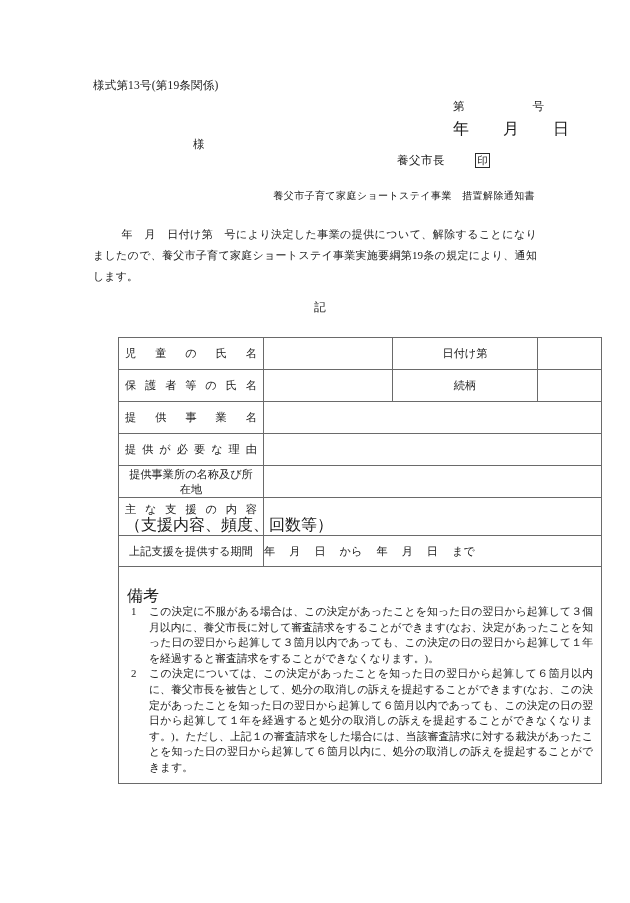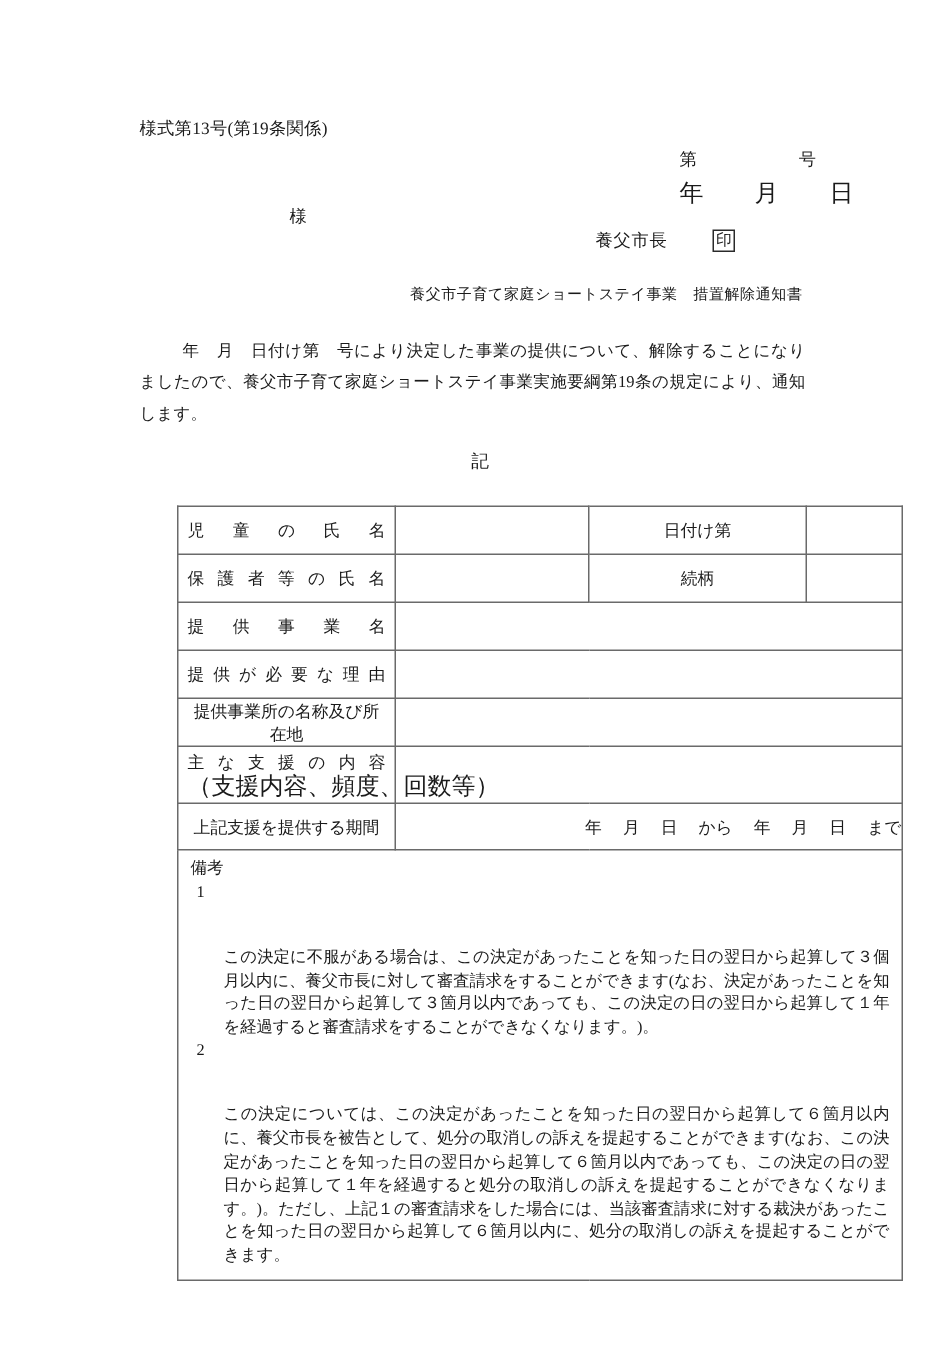--- a/index.html
+++ b/index.html
@@ -154,57 +154,57 @@
     font-size: 16px;
     text-align: center;
     white-space: nowrap;
   }
   .form-table .val { height: 31px; }
   .col-mid { width: 128px; }
   .col-dlbl { width: 70px; text-align: center; }
   .col-dval { width: 63px; }
 
   .period-cell {
-    text-align: right;
+    text-align: left;
     font-size: 11.2px;
     height: 30px;
     white-space: nowrap;
   }
   .period-cell span { display: inline-block; }
   .period-cell .g { width: 14px; }
 
   
   .remarks-cell {
     padding: 5px 8px 7px 8px !important;
     vertical-align: top;
   }
   .remarks-title {
-    font-size: 11px;
+    font-size: 16px;
     line-height: 15px;
     margin-bottom: 1px;
+    margin-top: 16px;
   }
   .remark-item {
     display: flex;
     font-size: 10.9px;
     line-height: 15.6px;
     margin-bottom: 0px;
   }
   .remark-num {
     width: 22px;
     flex: 0 0 22px;
     text-align: left;
     padding-left: 4px;
     box-sizing: border-box;
   }
   .remark-text {
     flex: 1;
     text-align: justify;
     text-align-last: left;
     letter-spacing: -0.05px;
-    margin-top: 43px;
   }
 </style>
 </head>
 <body>
 
 <div class="page">
 
   <div class="form-no">様式第13号(第19条関係)</div>
 
   <div class="doc-number">

